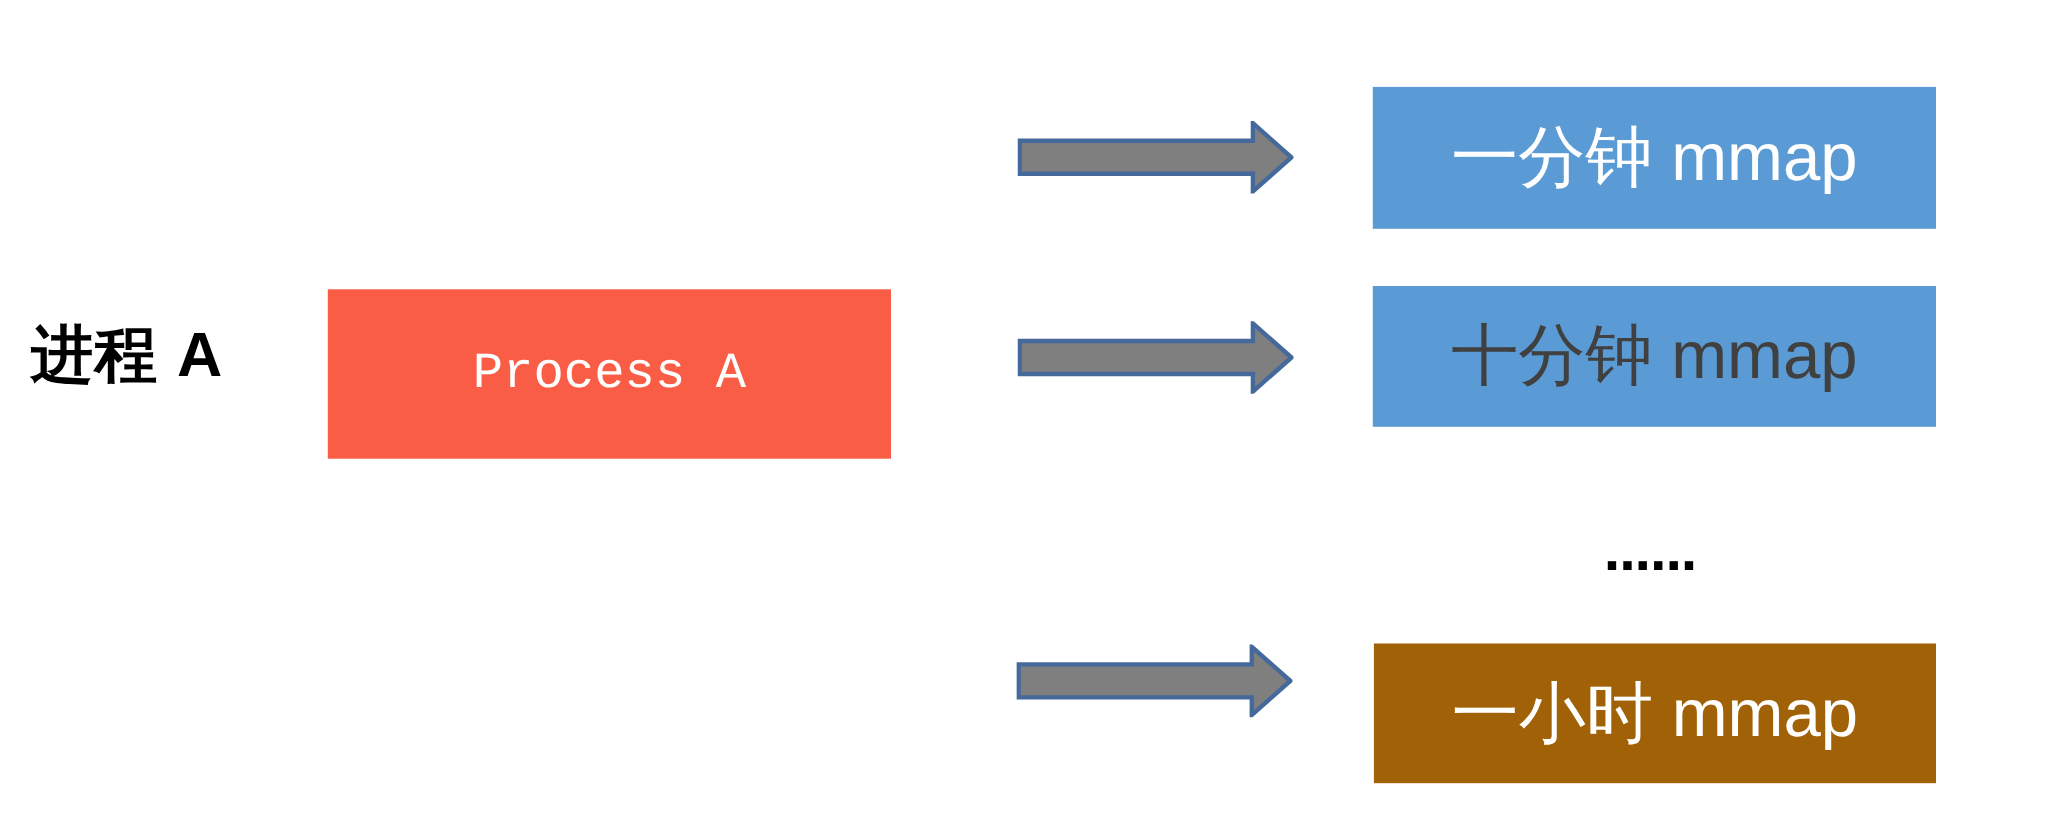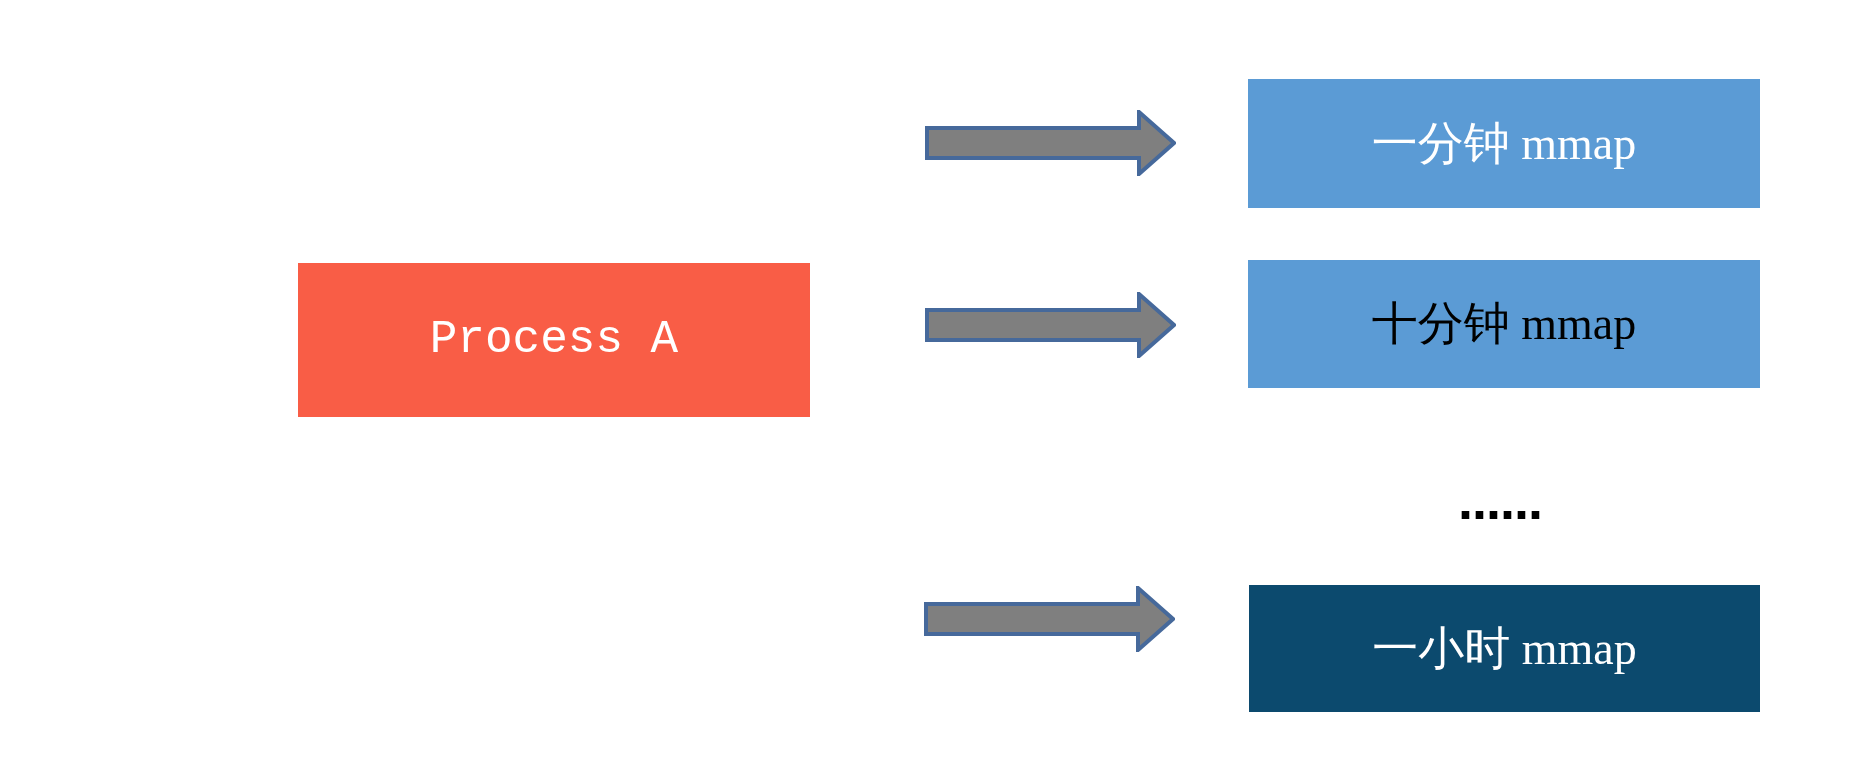--- a/index.html
+++ b/index.html
@@ -40,22 +40,22 @@
     top: 263px;
     width: 512px;
     height: 154px;
     font-family: "Liberation Mono", "DejaVu Sans Mono", monospace;
     font-size: 46px;
   }
   .mmap-box {
     left: 1248px;
     width: 512px;
     height: 129px;
-    font-family: Liberation Serif, serif;
-    font-size: 46px;
+    font-family: Liberation Sans, sans-serif;
+    font-size: 61px;
   }
   .mmap-box-1 { top: 79px; }
   .mmap-box-2 { top: 260px; height: 128px; }
   .mmap-box-3 { top: 585px; left: 1249px; width: 511px; height: 127px; }
   .arrow {
     position: absolute;
     width: 251px;
     height: 66px;
   }
   .arrow-1 { left: 925px; top: 110px; }
@@ -74,36 +74,37 @@
     font-weight: bold;
     color: #000000;
     letter-spacing: -1px;
   }
 </style>
 </head>
 <body>
 
 <div class="canvas">
 
+  <div class="process-label" style="color: rgb(0, 0, 0);">进程 A</div>
 
   <div class="box process-box" style="background-color: rgb(249, 93, 70); color: rgb(255, 255, 255);">Process A</div>
 
   <svg class="arrow arrow-1" viewBox="0 0 251 66">
     <polygon points="2,18 214,18 214,2 249,33 214,64 214,48 2,48" stroke-width="4" style="fill: rgb(127, 127, 127); stroke: rgb(70, 105, 155);"></polygon>
   </svg>
 
   <svg class="arrow arrow-2" viewBox="0 0 251 66">
     <polygon points="2,18 214,18 214,2 249,33 214,64 214,48 2,48" stroke-width="4" style="fill: rgb(127, 127, 127); stroke: rgb(70, 105, 155);"></polygon>
   </svg>
 
   <svg class="arrow arrow-3" viewBox="0 0 251 66">
     <polygon points="2,18 214,18 214,2 249,33 214,64 214,48 2,48" stroke-width="4" style="fill: rgb(127, 127, 127); stroke: rgb(70, 105, 155);"></polygon>
   </svg>
 
   <div class="box mmap-box mmap-box-1" style="background-color: rgb(91, 155, 213); color: rgb(255, 255, 255);">一分钟 mmap</div>
 
-  <div class="box mmap-box mmap-box-2" style="background-color: rgb(91, 155, 213); color: #000000;">十分钟 mmap</div>
+  <div class="box mmap-box mmap-box-2" style="background-color: rgb(91, 155, 213); color: #404040;">十分钟 mmap</div>
 
   <div class="ellipsis">......</div>
 
-  <div class="box mmap-box mmap-box-3" style="background-color: #0c4a6e; color: rgb(255, 255, 255);">一小时 mmap</div>
+  <div class="box mmap-box mmap-box-3" style="background-color: #a16207; color: rgb(255, 255, 255);">一小时 mmap</div>
 
 </div>
 
 </body></html>

